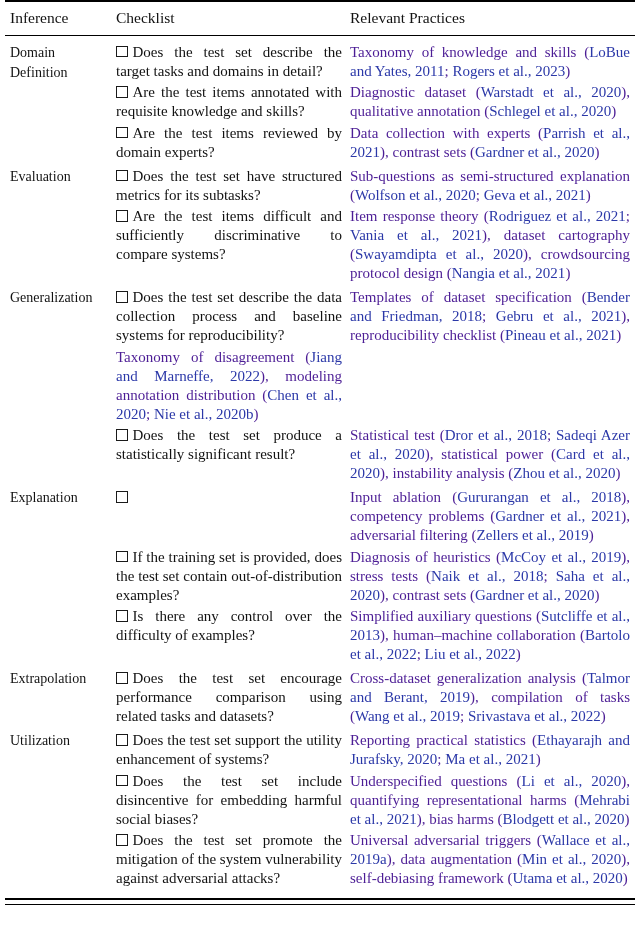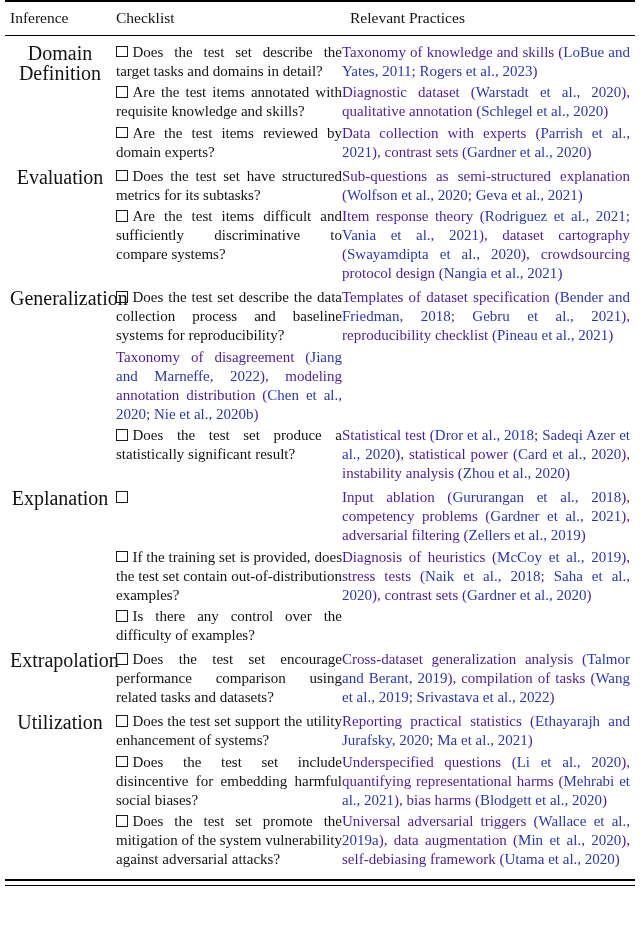--- a/index.html
+++ b/index.html
@@ -18,25 +18,25 @@
     display:grid;grid-template-columns:106px 234px 1fr;
     padding:7px 5px 8px 5px;
   }
   .h{font-size:15.5px;line-height:18px;}
   #tbody{padding:4px 5px 2px 5px;}
   .section{
     display:grid;grid-template-columns:106px 1fr;
     align-items:start;
   }
   .label{
-    font-size:20px;line-height:20px;
-    padding-top:2.5px;padding-right:6px;text-align:center;
+    font-size:14px;line-height:20px;
+    padding-top:2.5px;padding-right:6px;
   }
   .row{
-    display:grid;grid-template-columns:226px 1fr;
+    display:grid;grid-template-columns:226px 1fr;column-gap:8px;
     margin:2.5px 0;
   }
   .q,.p{
     font-size:15px;line-height:19px;
     text-align:justify;
     hyphens:auto;-webkit-hyphens:auto;
     overflow-wrap:break-word;
   }
   .checkbox{
     display:inline-block;width:9.5px;height:9.5px;
@@ -113,20 +113,21 @@
           <div class="row">
             <div class="q"><span class="checkbox"></span></div>
             <div class="p"><span class="plain">Input ablation (</span><span class="cite">Gururangan et al., 2018</span><span class="plain">), competency problems (</span><span class="cite">Gardner et al., 2021</span><span class="plain">), adversarial filtering (</span><span class="cite">Zellers et al., 2019</span><span class="plain">)</span></div>
           </div>
           <div class="row">
             <div class="q"><span class="checkbox"></span><span>If the training set is provided, does the test set contain out-of-distribution examples?</span></div>
             <div class="p"><span class="plain">Diagnosis of heuristics (</span><span class="cite">McCoy et al., 2019</span><span class="plain">), stress tests (</span><span class="cite">Naik et al., 2018</span><span class="plain">; </span><span class="cite">Saha et al., 2020</span><span class="plain">), contrast sets (</span><span class="cite">Gardner et al., 2020</span><span class="plain">)</span></div>
           </div>
           <div class="row">
             <div class="q"><span class="checkbox"></span><span>Is there any control over the difficulty of examples?</span></div>
+            <div class="p"><span class="plain">Simplified auxiliary questions (</span><span class="cite">Sutcliffe et al., 2013</span><span class="plain">), human–machine collaboration (</span><span class="cite">Bartolo et al., 2022</span><span class="plain">; </span><span class="cite">Liu et al., 2022</span><span class="plain">)</span></div>
           </div>
         </div>
       </div>
       <div class="section">
         <div class="label">Extrapolation</div>
         <div class="rows">
           <div class="row">
             <div class="q"><span class="checkbox"></span><span>Does the test set encourage performance comparison using related tasks and datasets?</span></div>
             <div class="p"><span class="plain">Cross-dataset generalization analysis (</span><span class="cite">Talmor and Berant, 2019</span><span class="plain">), compilation of tasks (</span><span class="cite">Wang et al., 2019</span><span class="plain">; </span><span class="cite">Srivastava et al., 2022</span><span class="plain">)</span></div>
           </div>

